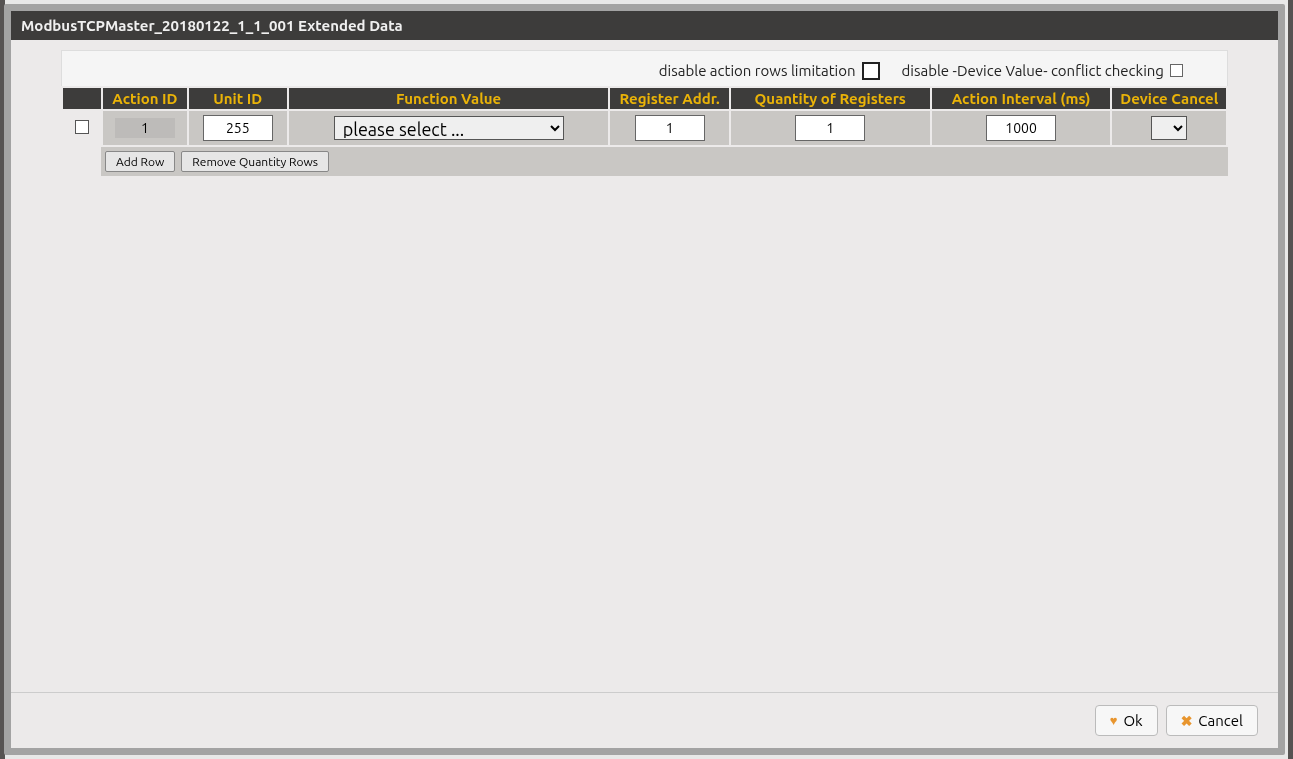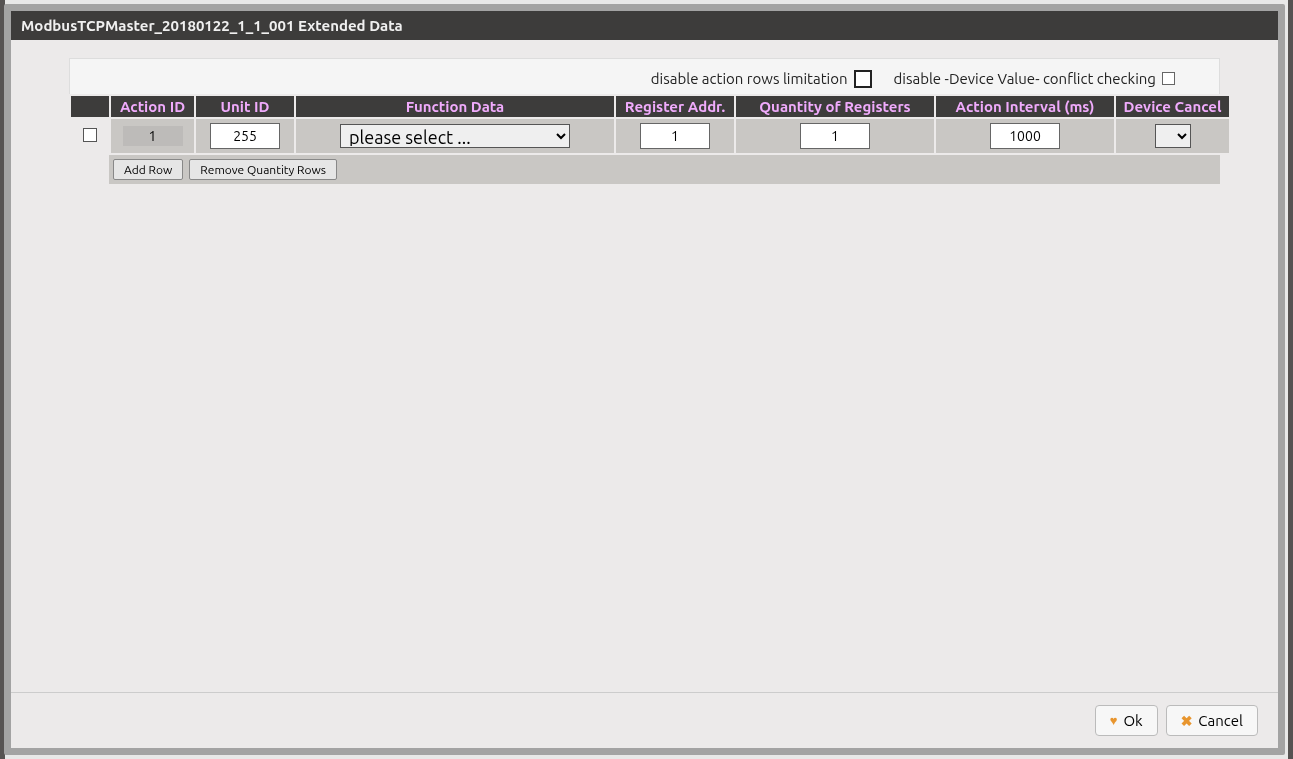--- a/index.html
+++ b/index.html
@@ -27,21 +27,21 @@
     .titlebar {
       background: #3d3c3b;
       color: #f0f0f0;
       font-weight: bold;
       padding: 6px 10px;
       font-size: 15px;
     }
     .dialog-body {
       flex: 1;
       background: #eceaea;
-      padding: 8px;
+      padding: 0;
       position: relative;
     }
     .checkbox-row {
       display: flex;
       justify-content: flex-end;
       align-items: center;
       gap: 22px;
       padding: 10px 44px 6px 0;
       background: #f5f5f5;
       margin: 10px 50px 0 50px;
@@ -75,21 +75,21 @@
     .table-wrap {
       margin: 0 50px;
     }
     table.grid {
       width: 100%;
       border-collapse: collapse;
       table-layout: fixed;
     }
     table.grid th {
       background: #3d3c3b;
-      color: #f0abfc;
+      color: #eab308;
       font-weight: bold;
       font-size: 15px;
       padding: 2px 6px;
       border: 2px solid #eceaea;
       text-align: center;
       height: 22px;
     }
     table.grid td {
       background: #c9c7c4;
       border: 2px solid #eceaea;
@@ -229,21 +229,21 @@
           <col class="col-regaddr">
           <col class="col-qty">
           <col class="col-interval">
           <col class="col-devval">
         </colgroup>
         <thead>
           <tr>
             <th></th>
             <th>Action ID</th>
             <th>Unit ID</th>
-            <th>Function Data</th>
+            <th>Function Value</th>
             <th>Register Addr.</th>
             <th>Quantity of Registers</th>
             <th>Action Interval (ms)</th>
             <th>Device Cancel</th>
           </tr>
         </thead>
         <tbody>
           <tr class="data-row">
             <td>
               <span class="cell-checkbox"></span>

